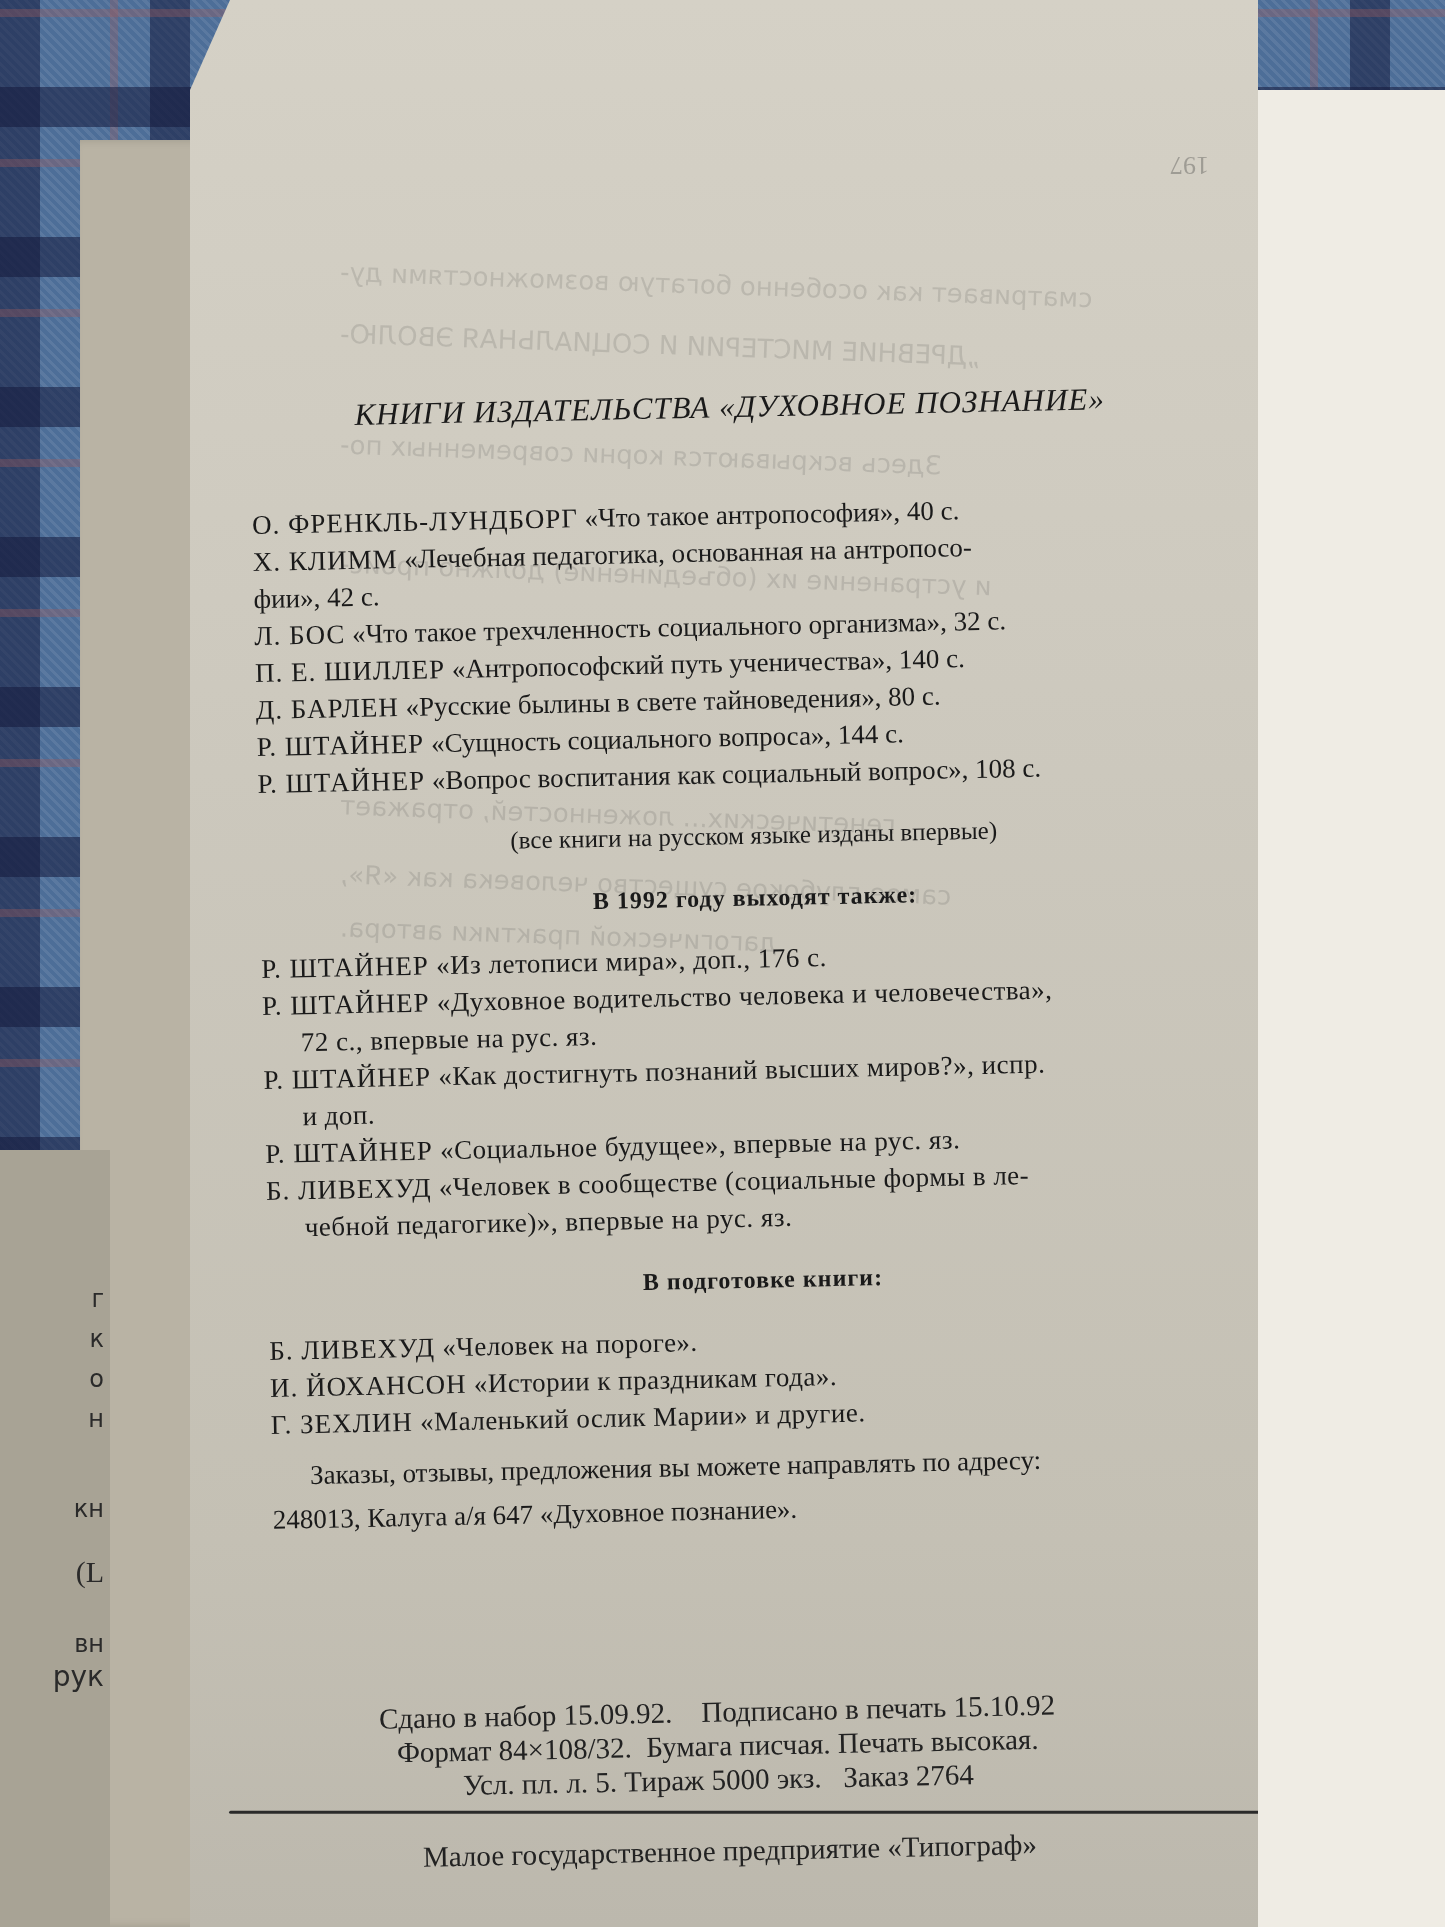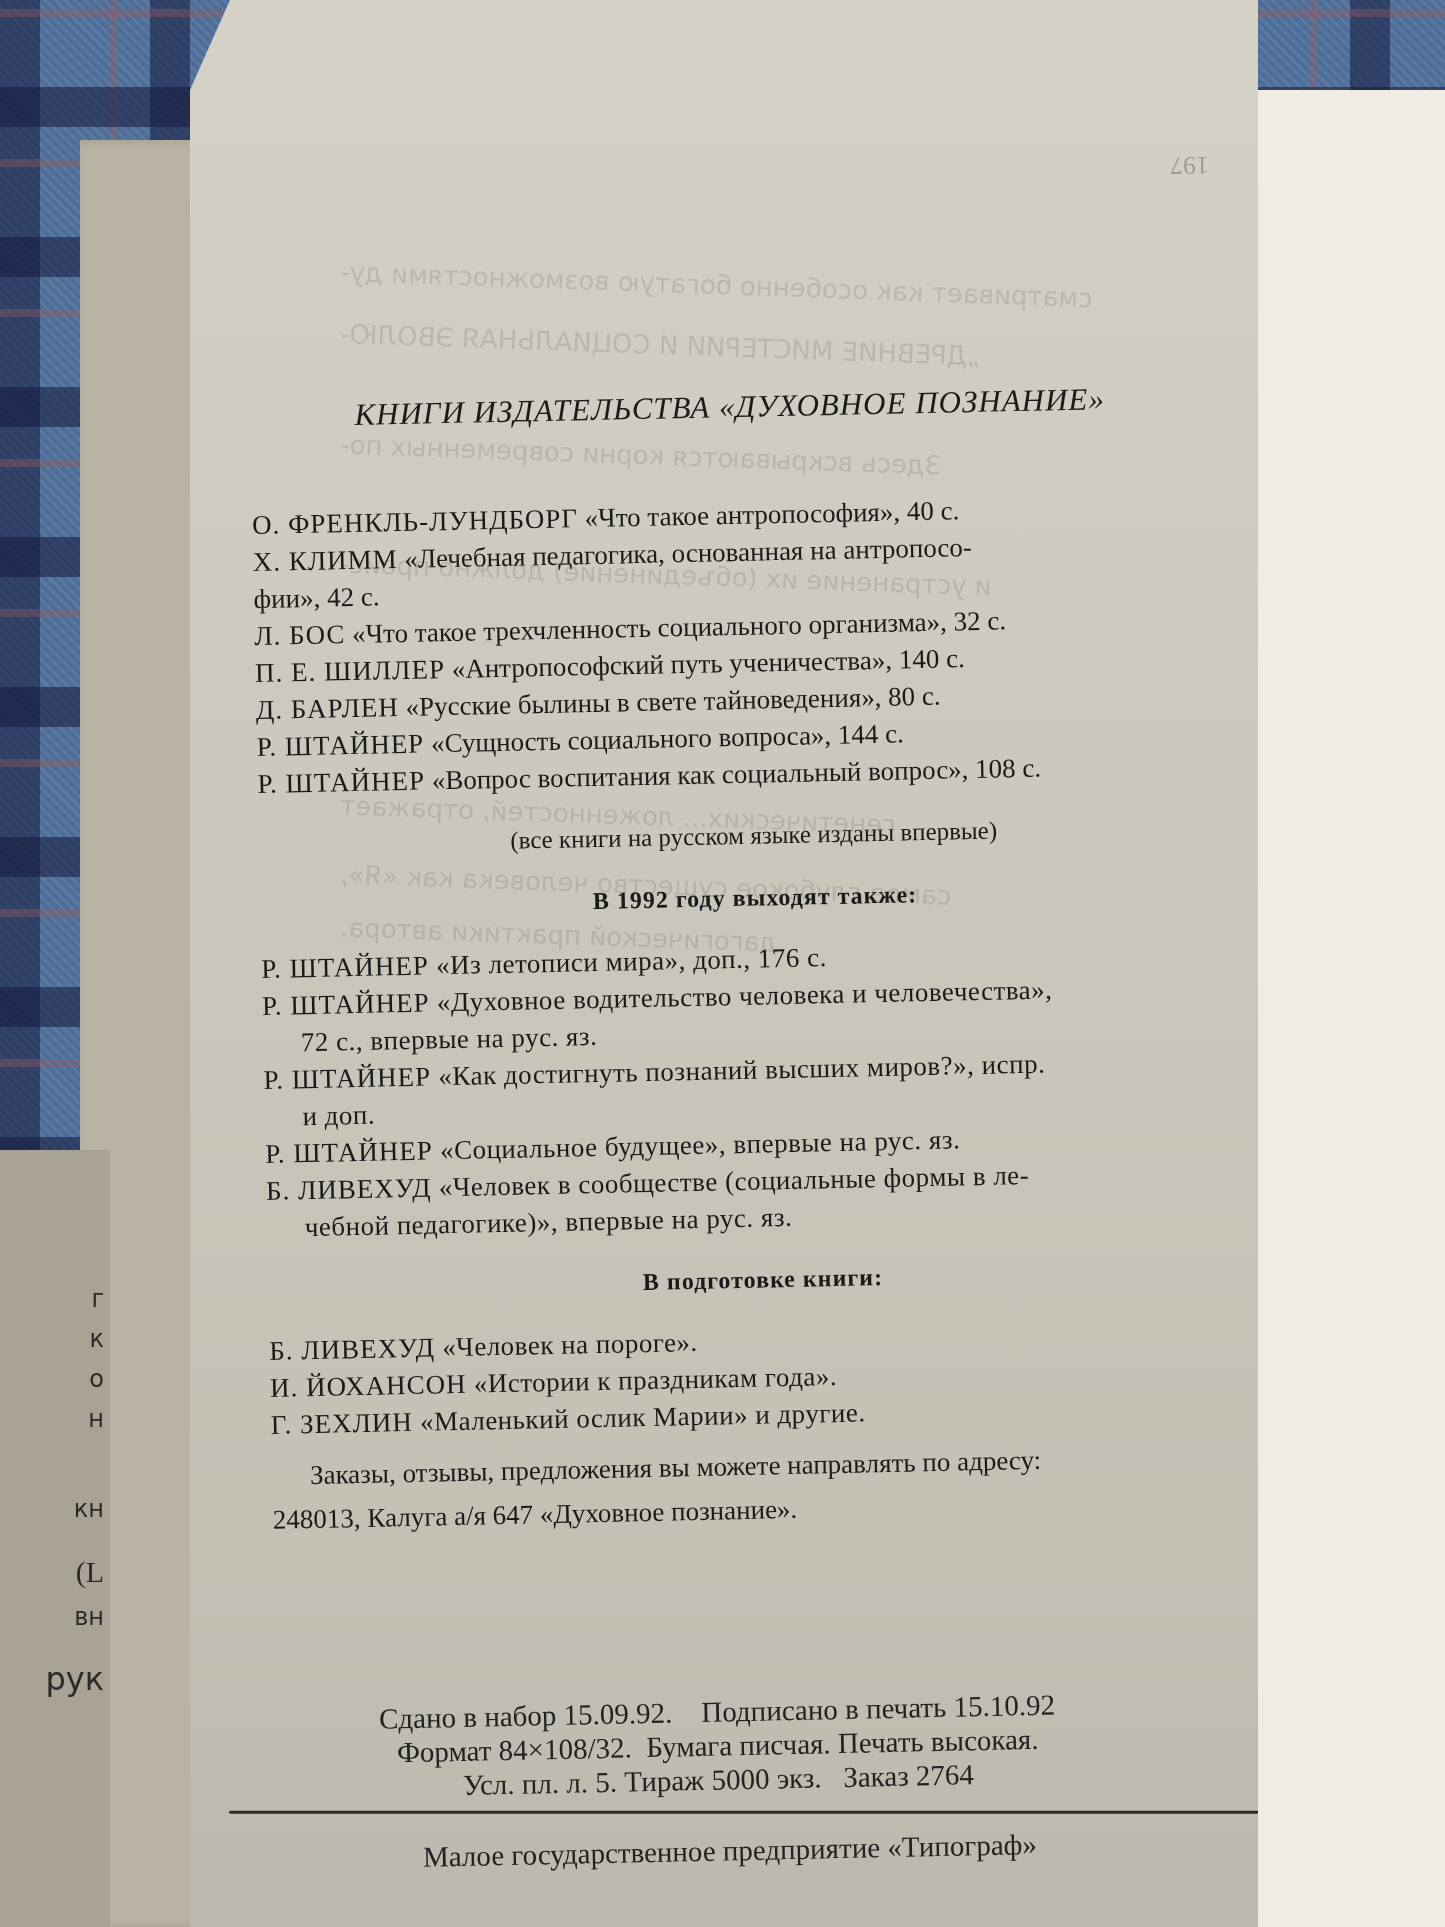--- a/index.html
+++ b/index.html
@@ -90,22 +90,22 @@
 <div class="cloth"></div>
 <div class="back-page"></div>
 <div class="left-page"></div>
 <div class="left-fragments">
   <span style="top:135px">г</span>
   <span style="top:175px">к</span>
   <span style="top:215px">о</span>
   <span style="top:255px">н</span>
   <span style="top:345px">кн</span>
   <span style="top:405px;font-family:'Liberation Serif',serif;font-size:30px">(L</span>
-  <span style="top:453px">вн</span>
-  <span style="top:510px;font-size:32px">рук</span>
+  <span style="top:480px">вн</span>
+  <span style="top:510px;font-size:28px">рук</span>
 </div>
 <div class="right-page"></div>
 
 <div class="main-page">
   <div class="page-number">197</div>
   <div class="bleed" style="left:150px;top:270px">сматривает как особенно богатую возможностями ду-</div>
   <div class="bleed" style="left:150px;top:330px">„ДРЕВНИЕ МИСТЕРИИ И СОЦИАЛЬНАЯ ЭВОЛЮ-</div>
   <div class="bleed" style="left:150px;top:440px">Здесь вскрываются корни современных по-</div>
   <div class="bleed" style="left:150px;top:560px">и устранение их (объединение) должно проис-</div>
   <div class="bleed" style="left:150px;top:800px">генетических... ложенностей, отражает</div>

